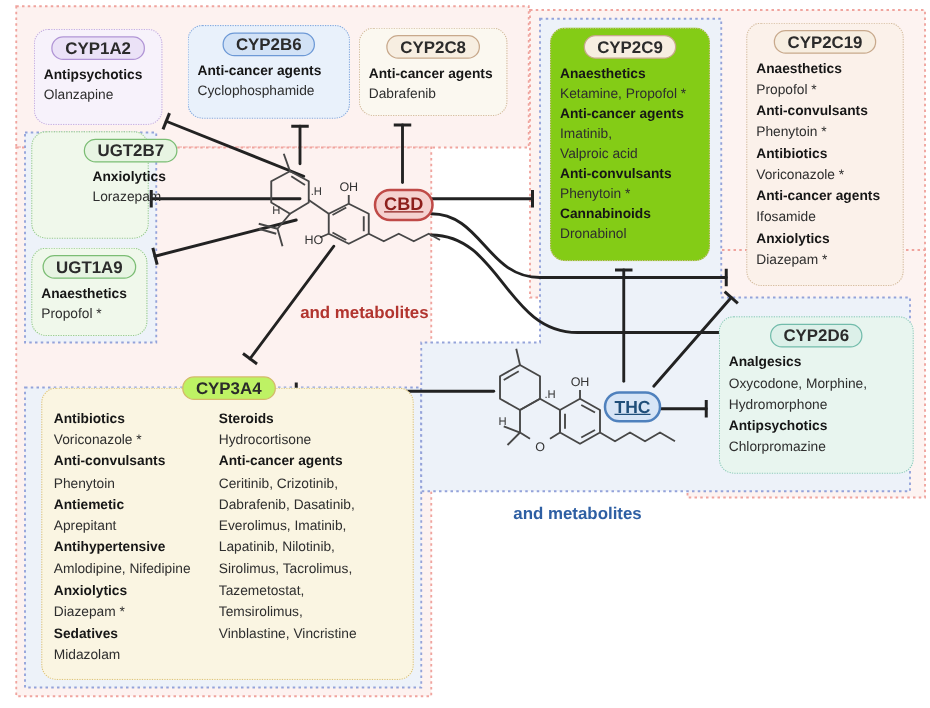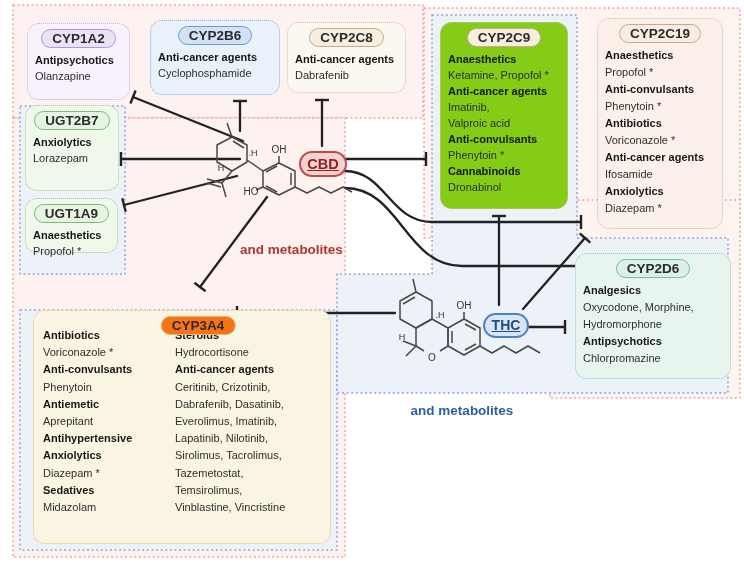--- a/index.html
+++ b/index.html
@@ -20,27 +20,27 @@
   .cyp1a2 .pill{border-color:#b195d6;background:#ebe2f7;}
   .cyp2b6 {left:150px;top:20px; width:130px;height:75px; border:1.6px dotted #86aade;background:#e9f1fb;}
   .cyp2b6 .pill{border-color:#6d99d6;background:#d2e2f6;}
   .cyp2c8 {left:287px;top:22px; width:119px;height:71px; border:1.6px dotted #d4bb9e;background:#fbf8f0;}
   .cyp2c8 .pill{border-color:#c8a98c;background:#f7eee1;}
   .cyp2c9 {left:440px;top:22px; width:128px;height:187px;border:1.6px dotted #d4bb9e;background:#84cc16;}
   .cyp2c9 .pill{border-color:#c8a98c;background:#f7eee1;}
   .cyp2c19{left:597px;top:18px; width:126px;height:211px;border:1.6px dotted #d4bb9e;background:#fbf1ea;}
   .cyp2c19 .pill{border-color:#c8a98c;background:#f7eee1;}
   .cyp2c19 .ln{line-height:17px;}
-  .ugt2b7 {left:25px; top:105px;width:94px; height:86px; border:1.6px dotted #97cb90;background:#f0f8eb;}
+  .ugt2b7 {left:25px; top:105px;width:94px; height:86px; border:1.6px dotted #97cb90;background:#f0f8eb;padding-left:41px;}
   .ugt2b7 .pill{border-color:#7bbd74;background:#e7f4e2;}
-  .ugt1a9 {left:25px; top:198px;width:93px; height:55px; border:1.6px dotted #97cb90;background:#f0f8eb;}
+  .ugt1a9 {left:25px; top:198px;width:93px; height:71px; border:1.6px dotted #97cb90;background:#f0f8eb;}
   .ugt1a9 .pill{border-color:#7bbd74;background:#e7f4e2;}
   .cyp3a4 {left:33px; top:310px;width:298px;height:234px;border:1.6px dotted #ddc47b;background:#faf5e2;}
   .cyp3a4 .pill{position:absolute;top:-11px;left:50%;transform:translateX(-50%);
-                border-color:#d4ba6a;background:#f97316;margin:16px;}
+                border-color:#d4ba6a;background:#bef264;margin:1px;}
   .cyp3a4 .cols{display:flex;padding:16px 6px 0 9px;}
   .cyp3a4 .c1{width:132px;flex:none;}
   .cyp3a4 .c2{flex:1;}
   .cyp3a4 .ln{line-height:17.2px;}
   .cyp2d6 {left:575px;top:253px;width:156px;height:126px;border:1.6px dotted #8fccbc;background:#e8f5ef;}
   .cyp2d6 .pill{border-color:#72bcab;background:#dcf0e9;}
   .cyp2d6 .ln{line-height:17px;}
 
   .molpill{position:absolute;z-index:2;border-radius:13px;font-weight:bold;text-align:center;text-decoration:underline;}
   .cbdpill{left:299px;top:151px;width:44px;height:22px;line-height:22px;font-size:14.5px;
@@ -201,20 +201,21 @@
     <span class="pill">CYP3A4</span>
     <div class="cols">
       <div class="c1">
         <div class="ln b">Antibiotics</div>
         <div class="ln">Voriconazole *</div>
         <div class="ln b">Anti-convulsants</div>
         <div class="ln">Phenytoin</div>
         <div class="ln b">Antiemetic</div>
         <div class="ln">Aprepitant</div>
         <div class="ln b">Antihypertensive</div>
+        <div class="ln">Amlodipine, Nifedipine</div>
         <div class="ln b">Anxiolytics</div>
         <div class="ln">Diazepam *</div>
         <div class="ln b">Sedatives</div>
         <div class="ln">Midazolam</div>
       </div>
       <div class="c2">
         <div class="ln b">Steroids</div>
         <div class="ln">Hydrocortisone</div>
         <div class="ln b">Anti-cancer agents</div>
         <div class="ln">Ceritinib, Crizotinib,</div>

